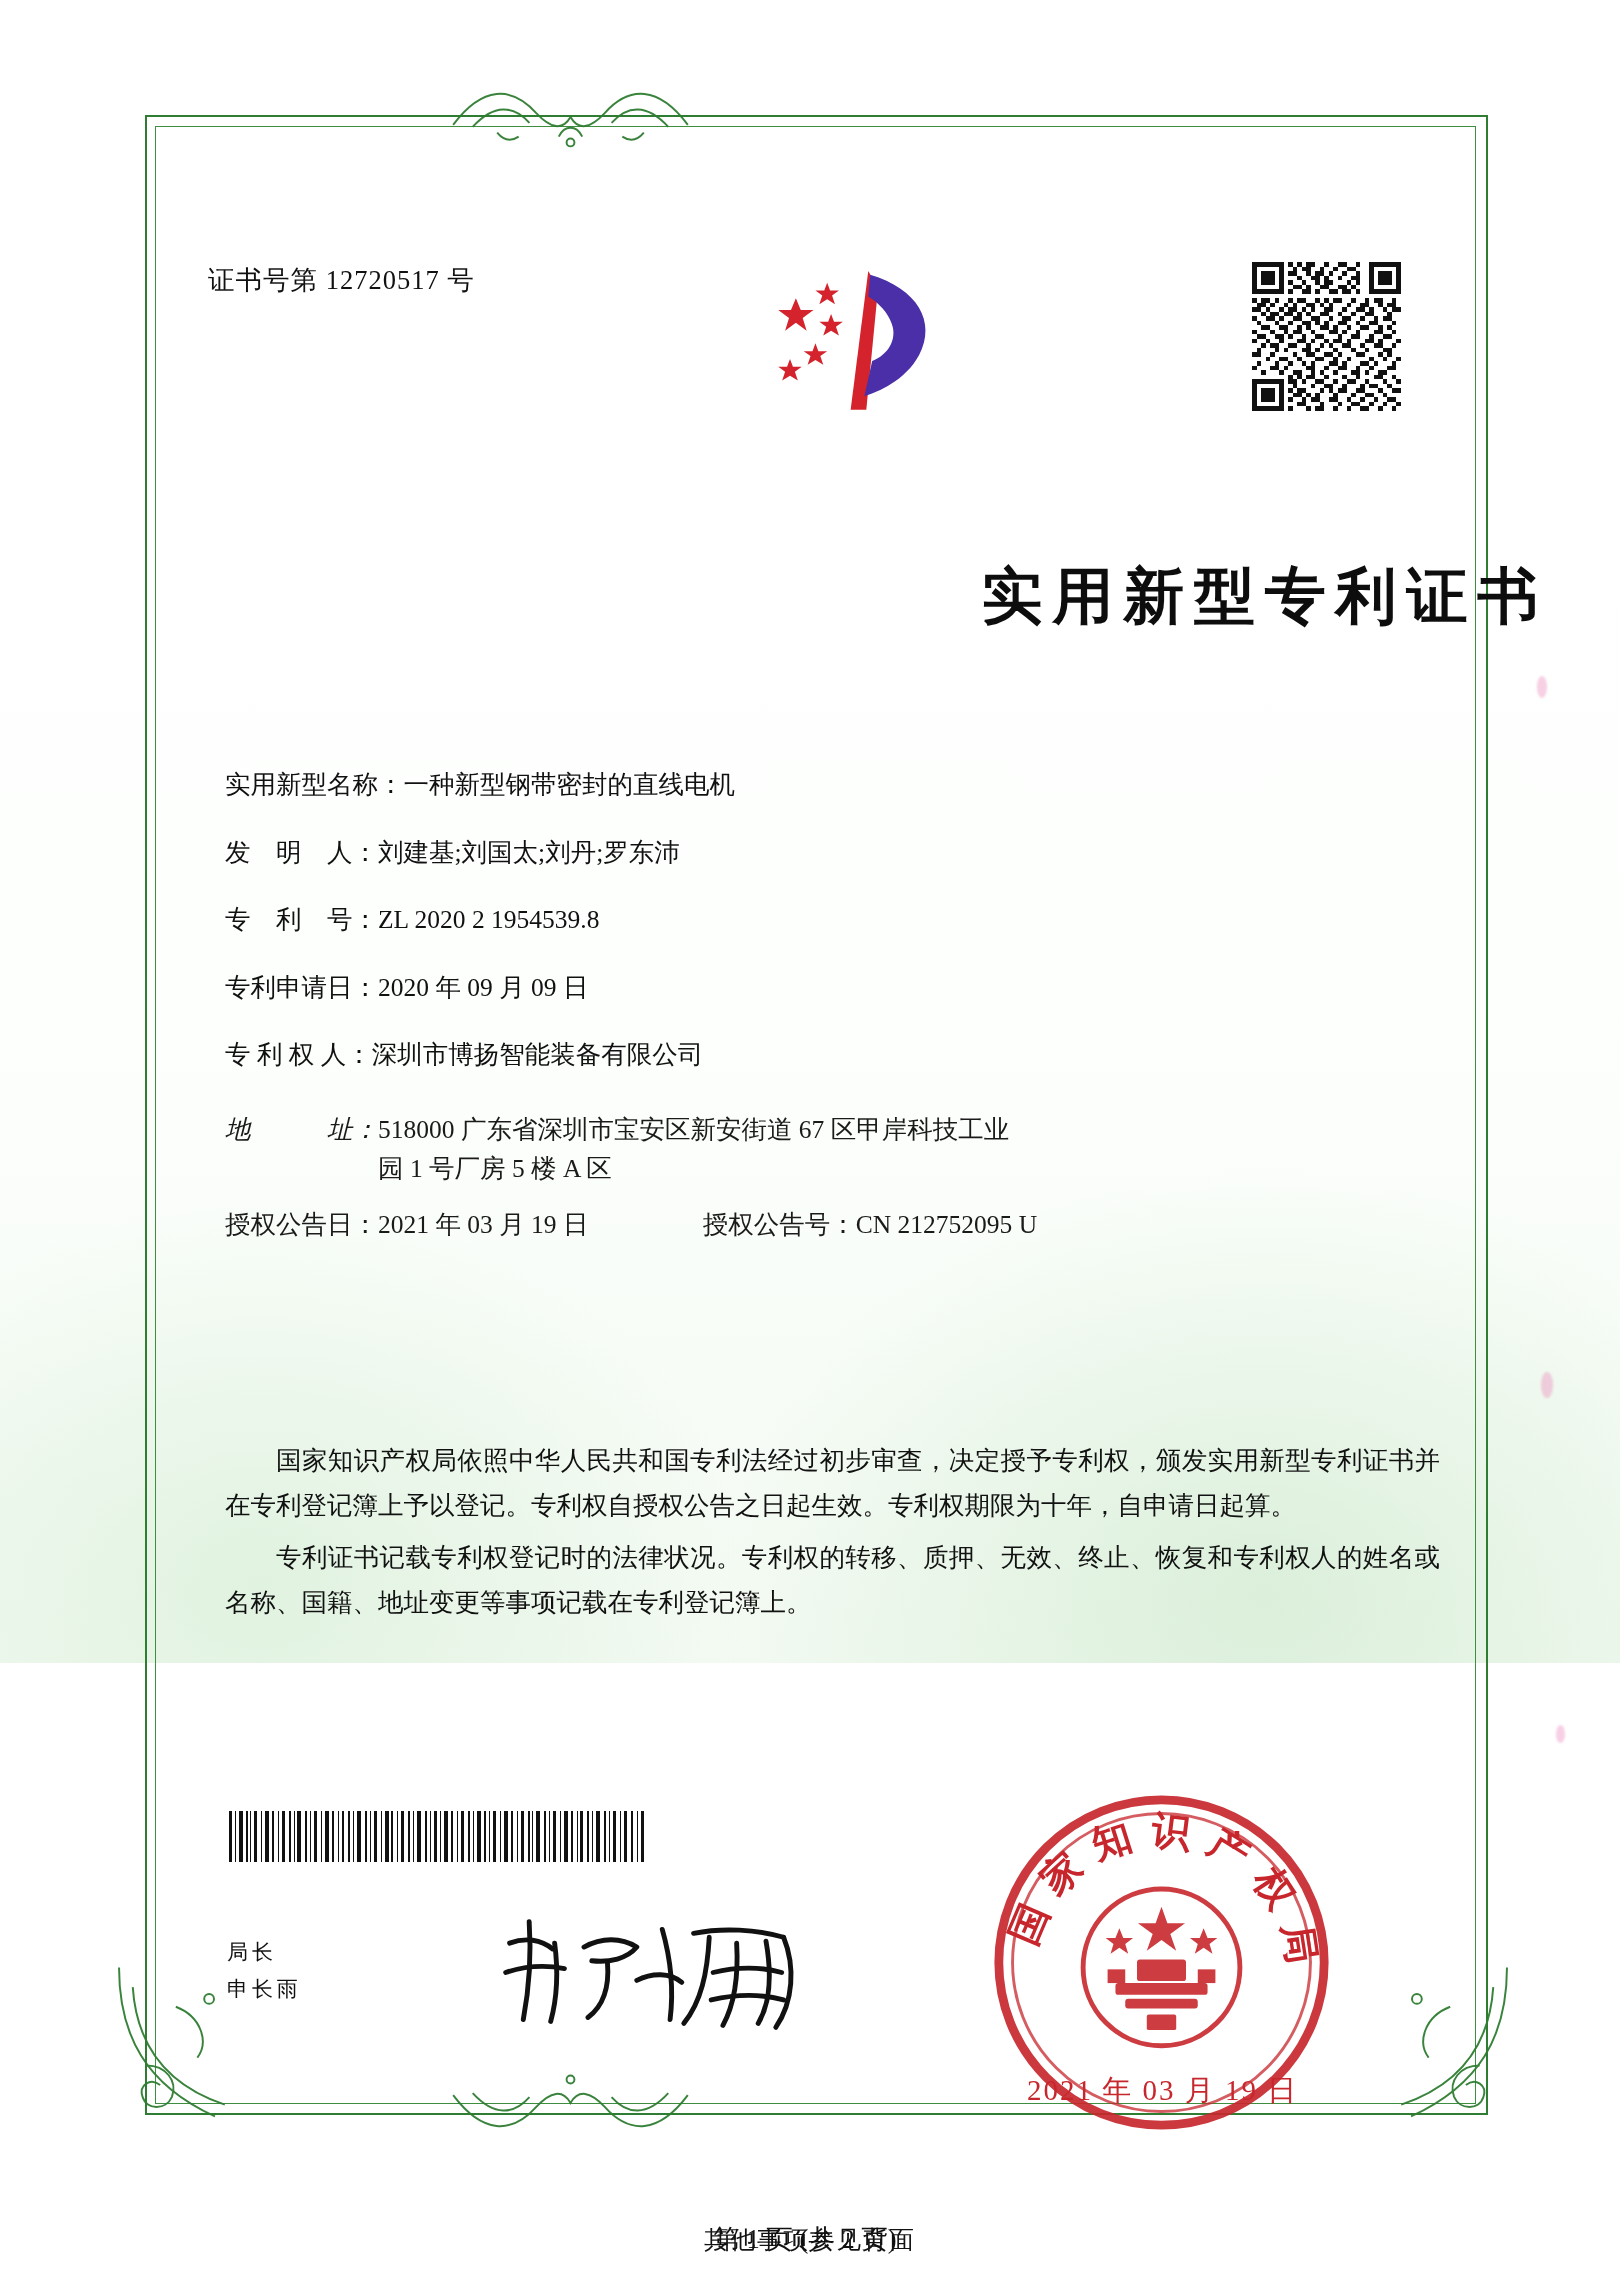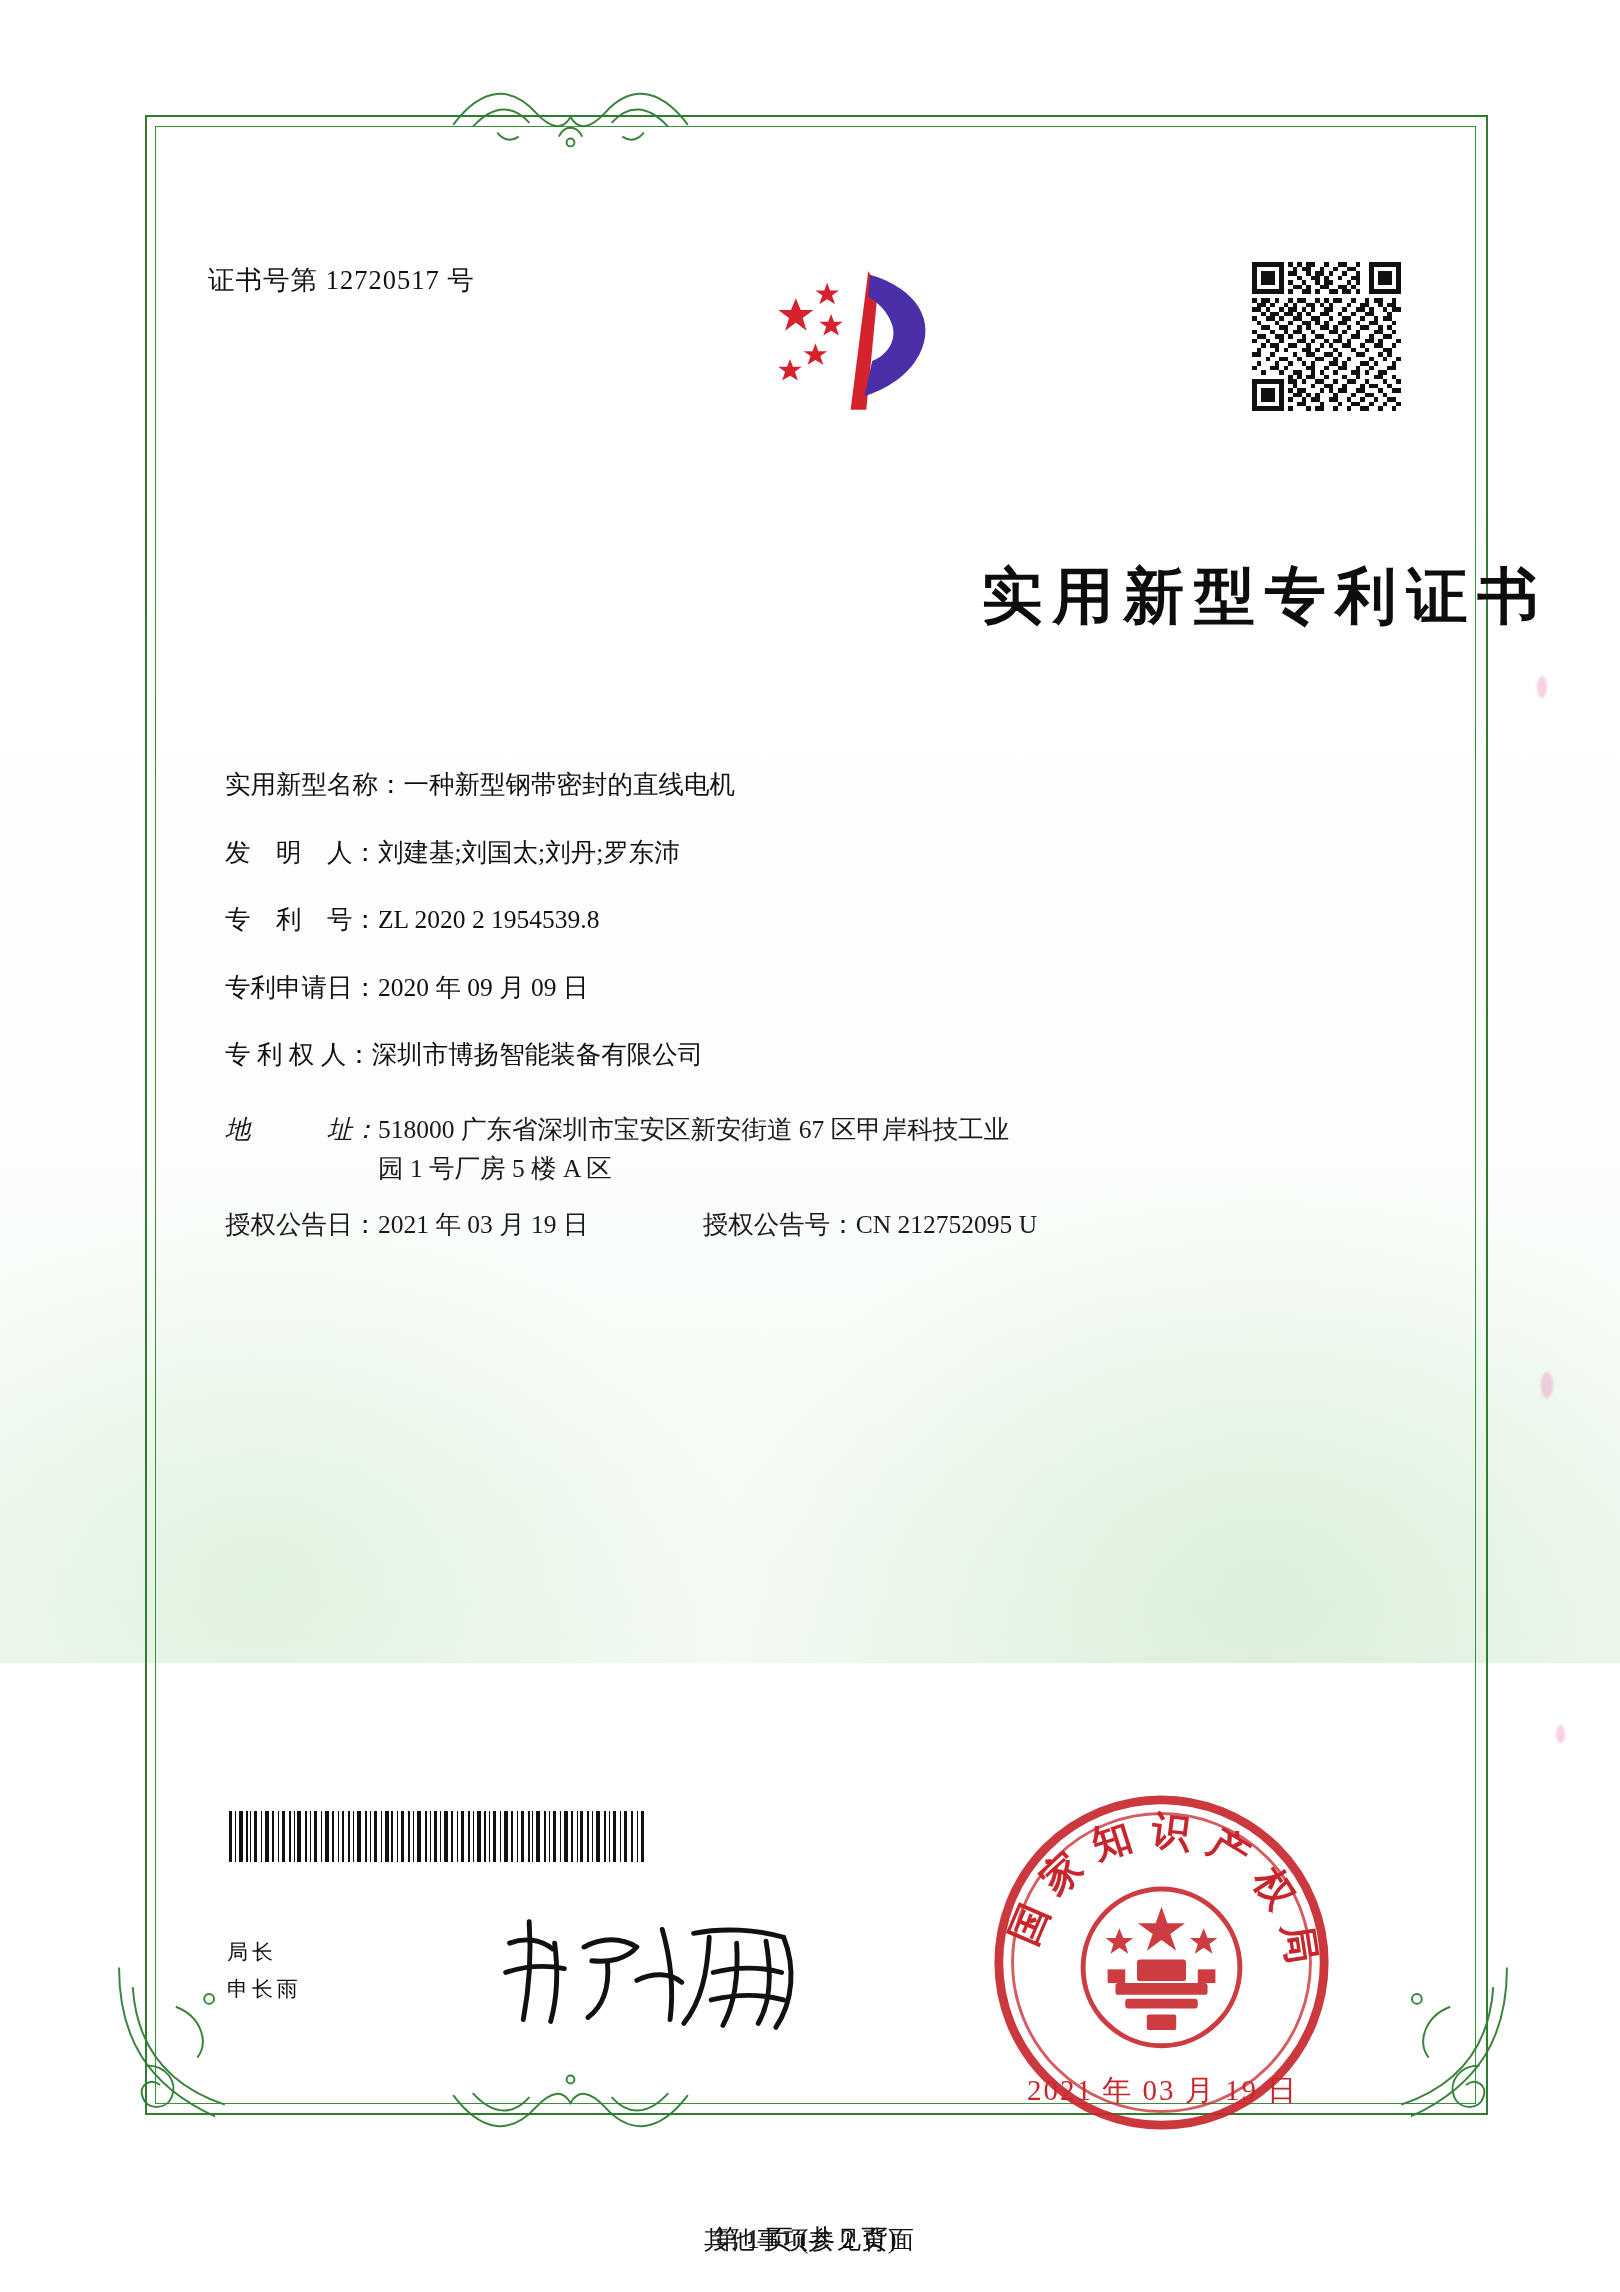--- a/index.html
+++ b/index.html
@@ -625,20 +625,24 @@
       <div class="addr-wrap">
         <span class="label">地　　　址：</span><span class="addr-body"><span>518000 广东省深圳市宝安区新安街道 67 区甲岸科技工业</span><br><span>园 1 号厂房 5 楼 A 区</span></span>
       </div>
 
       <div class="pub-row">
         <span class="label">授权公告日：</span><span class="value">2021 年 03 月 19 日</span>
         <span class="second"><span class="label">授权公告号：</span><span class="value">CN 212752095 U</span></span>
       </div>
     </div>
 
+    <div class="paras">
+      <p>国家知识产权局依照中华人民共和国专利法经过初步审查，决定授予专利权，颁发实用新型专利证书并在专利登记簿上予以登记。专利权自授权公告之日起生效。专利权期限为十年，自申请日起算。</p>
+      <p>专利证书记载专利权登记时的法律状况。专利权的转移、质押、无效、终止、恢复和专利权人的姓名或名称、国籍、地址变更等事项记载在专利登记簿上。</p>
+    </div>
 
     <svg class="barcode" viewBox="0 0 430 52" shape-rendering="crispEdges">
       <rect width="430" height="52" fill="#ffffff"></rect>
       <g fill="#111111">
         <rect x="2" y="0" width="3" height="52"></rect>
           <rect x="8" y="0" width="1" height="52"></rect>
           <rect x="12" y="0" width="4" height="52"></rect>
         <rect x="19" y="0" width="2" height="52"></rect>
           <rect x="24" y="0" width="1" height="52"></rect>
           <rect x="28" y="0" width="3" height="52"></rect>

